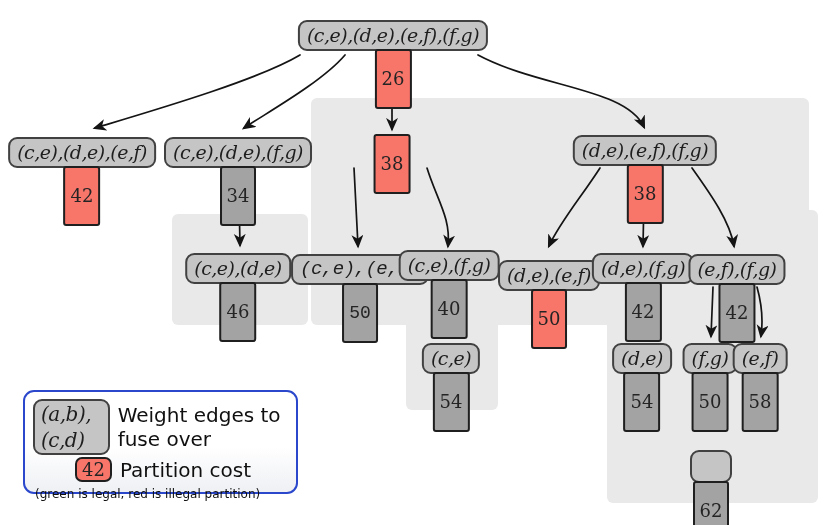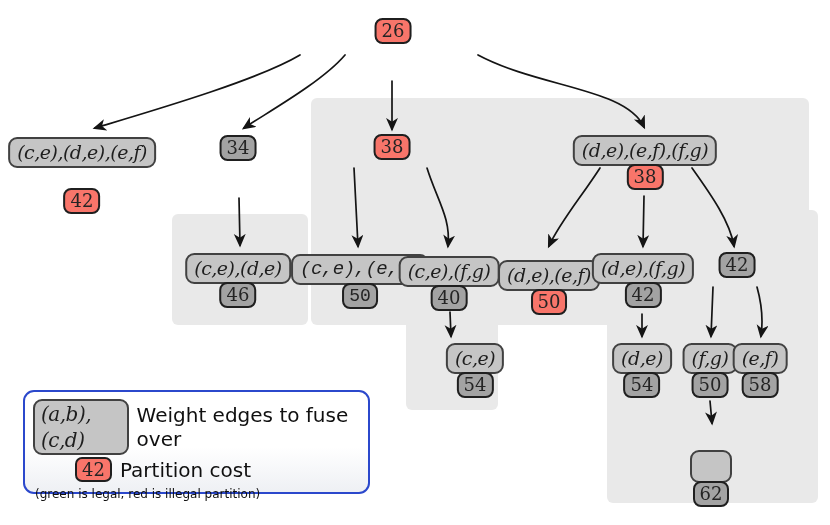--- a/index.html
+++ b/index.html
@@ -13,28 +13,28 @@
     position:absolute;transform:translateX(-50%);
     display:flex;flex-direction:column;align-items:center;z-index:2;
   }
   .node-box{
     background:#c5c5c5;border:2px solid #414141;border-radius:9px;
     padding:0 7px;font-style:italic;font-size:19px;line-height:27px;
     color:#1e1e1e;letter-spacing:-0.5px;white-space:nowrap;
   }
   .node-box.empty{width:24px;height:29px;}
   .badge{
-    margin-top:-2px;border:2px solid #1f1f1f;border-radius:8px;
-    padding:0 5px;font-size:18px;line-height:22px;color:#242424;
+    margin-top:-2px;border:2px solid #1f1f1f;border-radius:3px;
+    padding:17px 5px;font-size:18px;line-height:22px;color:#242424;
     z-index:3;white-space:nowrap;
   }
   .badge.red{background:#f8756a;}
   .badge.green{background:#a3a3a3;}
   .legend{
-    position:absolute;left:23px;top:390px;width:347px;height:104px;
+    position:absolute;left:23px;top:390px;width:275px;height:104px;
     border:2px solid #2b48cc;border-radius:11px;
     background:linear-gradient(180deg,#ffffff 55%,#eef0f4 100%);
     box-sizing:border-box;padding:7px 8px 6px 8px;z-index:2;
     font-family:"DejaVu Sans", sans-serif;color:#101010;
   }
   .legend-row{display:flex;align-items:center;gap:8px;}
   .legend-row.cost{margin-left:42px;margin-top:2px;}
   .legend-sample-box{
     background:#c5c5c5;border:2px solid #414141;border-radius:9px;
     padding:0 6px;font-family:"DejaVu Serif",serif;font-style:italic;
@@ -75,29 +75,31 @@
     <path d="M 692,168 C 712,196 730,222 734,246" marker-end="url(#ah)"></path>
     <path d="M 450,312 L 451,336" marker-end="url(#ah)"></path>
     <path d="M 642,314 L 642,336" marker-end="url(#ah)"></path>
     <path d="M 713,287 L 711,336" marker-end="url(#ah)"></path>
     <path d="M 757,287 C 762,305 763,322 761,336" marker-end="url(#ah)"></path>
     <path d="M 710,401 L 712,423" marker-end="url(#ah)"></path>
   </g>
 </svg>
 
 <div class="node" style="left:393px;top:20px;">
+  <div class="node-box">(c,e),(d,e),(e,f),(f,g)</div>
   <div class="badge red">26</div>
 </div>
 
-<div class="node" style="left:82px;top:137px;gap:22px;">
+<div class="node" style="left:82px;top:137px;">
   <div class="node-box">(c,e),(d,e),(e,f)</div>
   <div class="badge red">42</div>
 </div>
 
 <div class="node" style="left:238px;top:137px;">
+  <div class="node-box">(c,e),(d,e),(f,g)</div>
   <div class="badge green">34</div>
 </div>
 
 <div class="node" style="left:392px;top:136px;">
   <div class="badge red">38</div>
 </div>
 
 <div class="node" style="left:645px;top:135px;">
   <div class="node-box">(d,e),(e,f),(f,g)</div>
   <div class="badge red">38</div>
@@ -106,40 +108,41 @@
 <div class="node" style="left:238px;top:253px;">
   <div class="node-box">(c,e),(d,e)</div>
   <div class="badge green">46</div>
 </div>
 
 <div class="node" style="left:360px;top:254px;font-family:Liberation Mono, monospace;">
   <div class="node-box">(c,e),(e,f)</div>
   <div class="badge green">50</div>
 </div>
 
-<div class="node" style="left:449px;top:256px;text-align:right;">
+<div class="node" style="left:449px;top:250px;text-align:right;">
   <div class="node-box">(c,e),(f,g)</div>
   <div class="badge green">40</div>
 </div>
 
 <div class="node" style="left:549px;top:253px;margin-top:7px;">
   <div class="node-box">(d,e),(e,f)</div>
   <div class="badge red">50</div>
 </div>
 
 <div class="node" style="left:643px;top:253px;">
   <div class="node-box">(d,e),(f,g)</div>
   <div class="badge green">42</div>
 </div>
 
 <div class="node" style="left:737px;top:254px;">
+  <div class="node-box">(e,f),(f,g)</div>
   <div class="badge green">42</div>
 </div>
 
-<div class="node" style="left:475px;top:343px;">
+<div class="node" style="left:451px;top:343px;">
   <div class="node-box">(c,e)</div>
   <div class="badge green">54</div>
 </div>
 
 <div class="node" style="left:642px;top:343px;">
   <div class="node-box">(d,e)</div>
   <div class="badge green">54</div>
 </div>
 
 <div class="node" style="left:710px;top:343px;">

